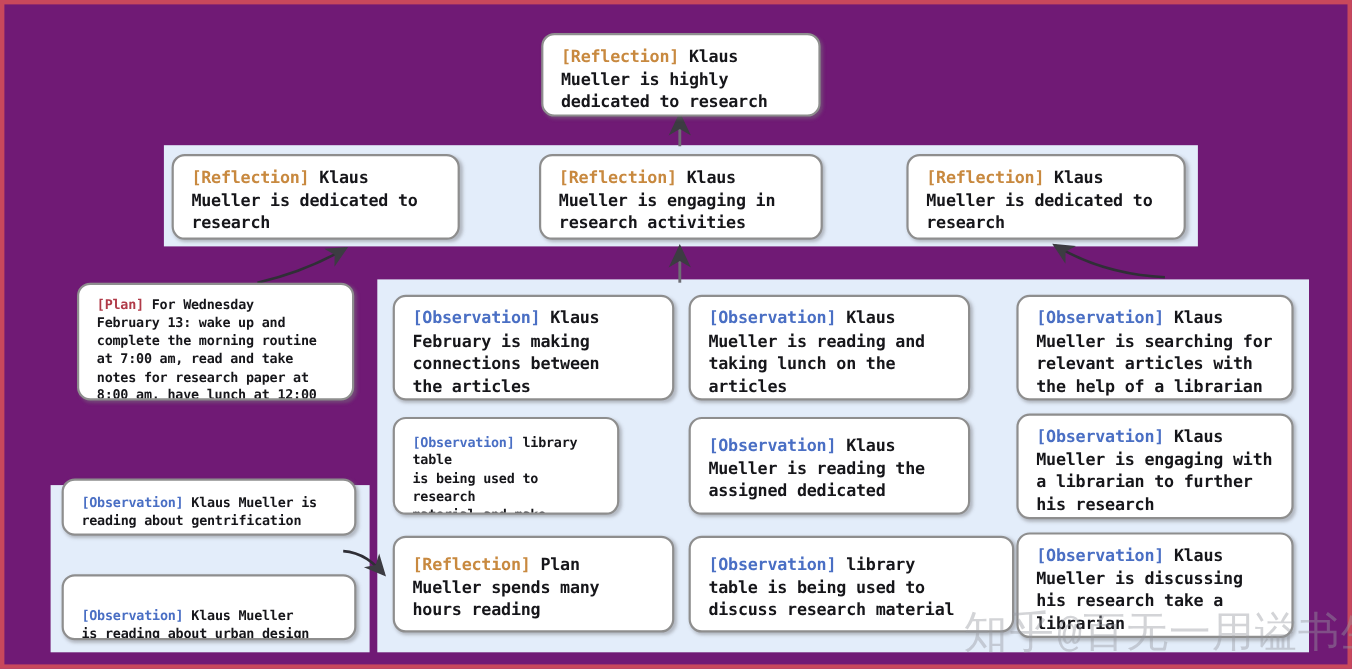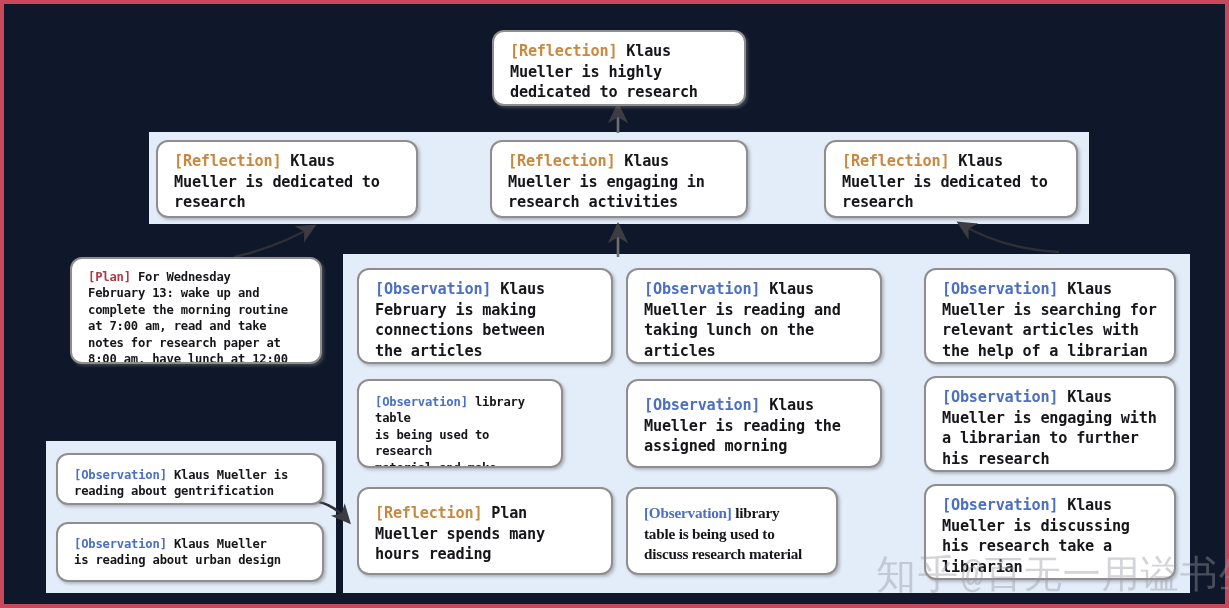--- a/index.html
+++ b/index.html
@@ -7,21 +7,21 @@
   body{
     width:1229px;height:608px;
     background:#ffffff;
     font-family:"DejaVu Sans Mono","Liberation Mono",monospace;
     overflow:hidden;
   }
   #frame{
     position:absolute;left:0;top:0;width:1229px;height:608px;
     box-sizing:border-box;
     border:4px solid #c8485c;
-    background:#0f172a;
+    background:#701a75;
   }
   #canvas{position:absolute;left:0;top:0;width:1229px;height:608px;}
 
   
   .panel{
     position:absolute;
     background:#e3edfa;
   }
 
   
@@ -108,24 +108,24 @@
     <div class="node f12" style="left:66px;top:253px;width:252px;height:107px;padding-top:10px;"><span class="tag tag-plan">[Plan]</span><span> For Wednesday
 February 13: wake up and
 complete the morning routine
 at 7:00 am, read and take
 notes for research paper at
 8:00 am, have lunch at 12:00
 pm, write down ideas or
 brainstorm potential
 solutions at 1:00 pm, [...]</span></div>
 
-    <div class="node f12" style="left:52px;top:449px;width:268px;height:52px;padding-top:12px;"><span class="tag tag-observation">[Observation]</span><span> Klaus Mueller is
+    <div class="node f12" style="left:52px;top:431px;width:268px;height:52px;padding-top:12px;"><span class="tag tag-observation">[Observation]</span><span> Klaus Mueller is
 reading about gentrification</span></div>
 
-    <div class="node f12" style="left:52px;top:518px;width:268px;height:60px;padding-top:12px;"><span class="tag tag-observation">[Observation]</span><span> Klaus Mueller
+    <div class="node f12" style="left:52px;top:518px;width:268px;height:60px;padding-top:28px;"><span class="tag tag-observation">[Observation]</span><span> Klaus Mueller
 is reading about urban design</span></div>
 
     <div class="node f16" style="left:353px;top:264px;width:256px;height:96px;"><span class="tag tag-observation">[Observation]</span><span> Klaus
 February is making
 connections between
 the articles</span></div>
 
     <div class="node f12" style="left:353px;top:375px;width:206px;height:89px;padding-top:13px;"><span class="tag tag-observation">[Observation]</span><span> library table
 is being used to research
 material and make connections
@@ -135,23 +135,23 @@
 Mueller spends many
 hours reading</span></div>
 
     <div class="node f16" style="left:622px;top:264px;width:256px;height:96px;"><span class="tag tag-observation">[Observation]</span><span> Klaus
 Mueller is reading and
 taking lunch on the
 articles</span></div>
 
     <div class="node f16" style="left:622px;top:375px;width:256px;height:89px;padding-top:14px;"><span class="tag tag-observation">[Observation]</span><span> Klaus
 Mueller is reading the
-assigned morning</span></div>
+assigned dedicated</span></div>
 
-    <div class="node f16" style="left:622px;top:483px;width:212px;height:88px;padding-top:14px;font-family:Liberation Serif, serif;"><span class="tag tag-observation">[Observation]</span><span> library
+    <div class="node f16" style="left:622px;top:483px;width:296px;height:88px;padding-top:14px;"><span class="tag tag-observation">[Observation]</span><span> library
 table is being used to
 discuss research material</span></div>
 
     <div class="node f16" style="left:920px;top:264px;width:252px;height:96px;"><span class="tag tag-observation">[Observation]</span><span> Klaus
 Mueller is searching for
 relevant articles with
 the help of a librarian</span></div>
 
     <div class="node f16" style="left:920px;top:372px;width:252px;height:96px;"><span class="tag tag-observation">[Observation]</span><span> Klaus
 Mueller is engaging with

